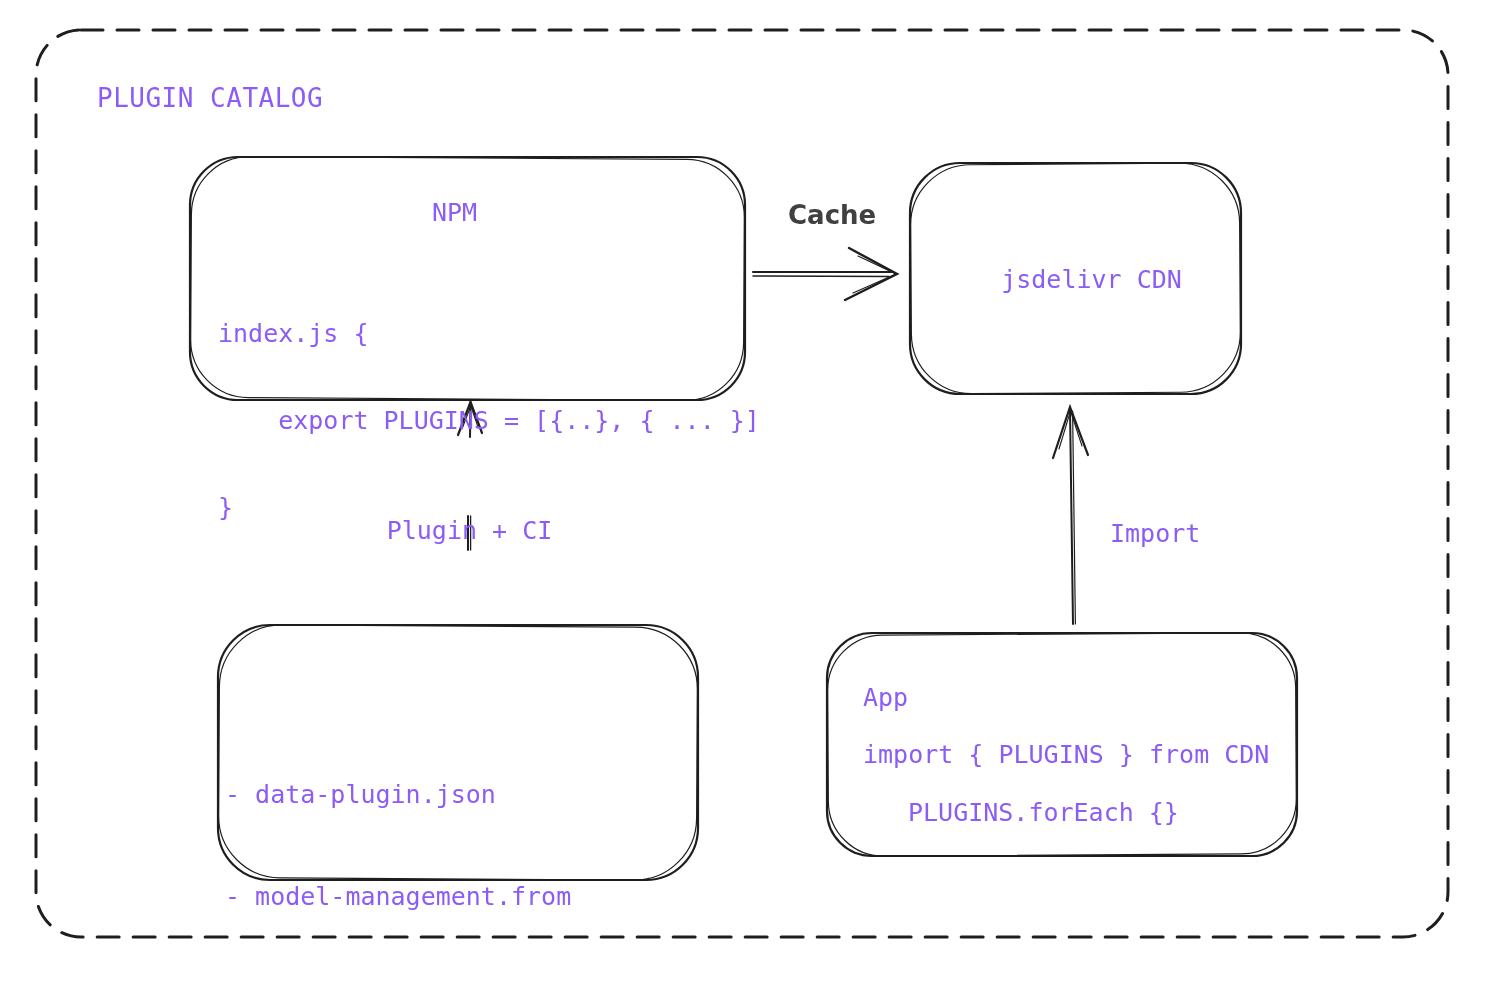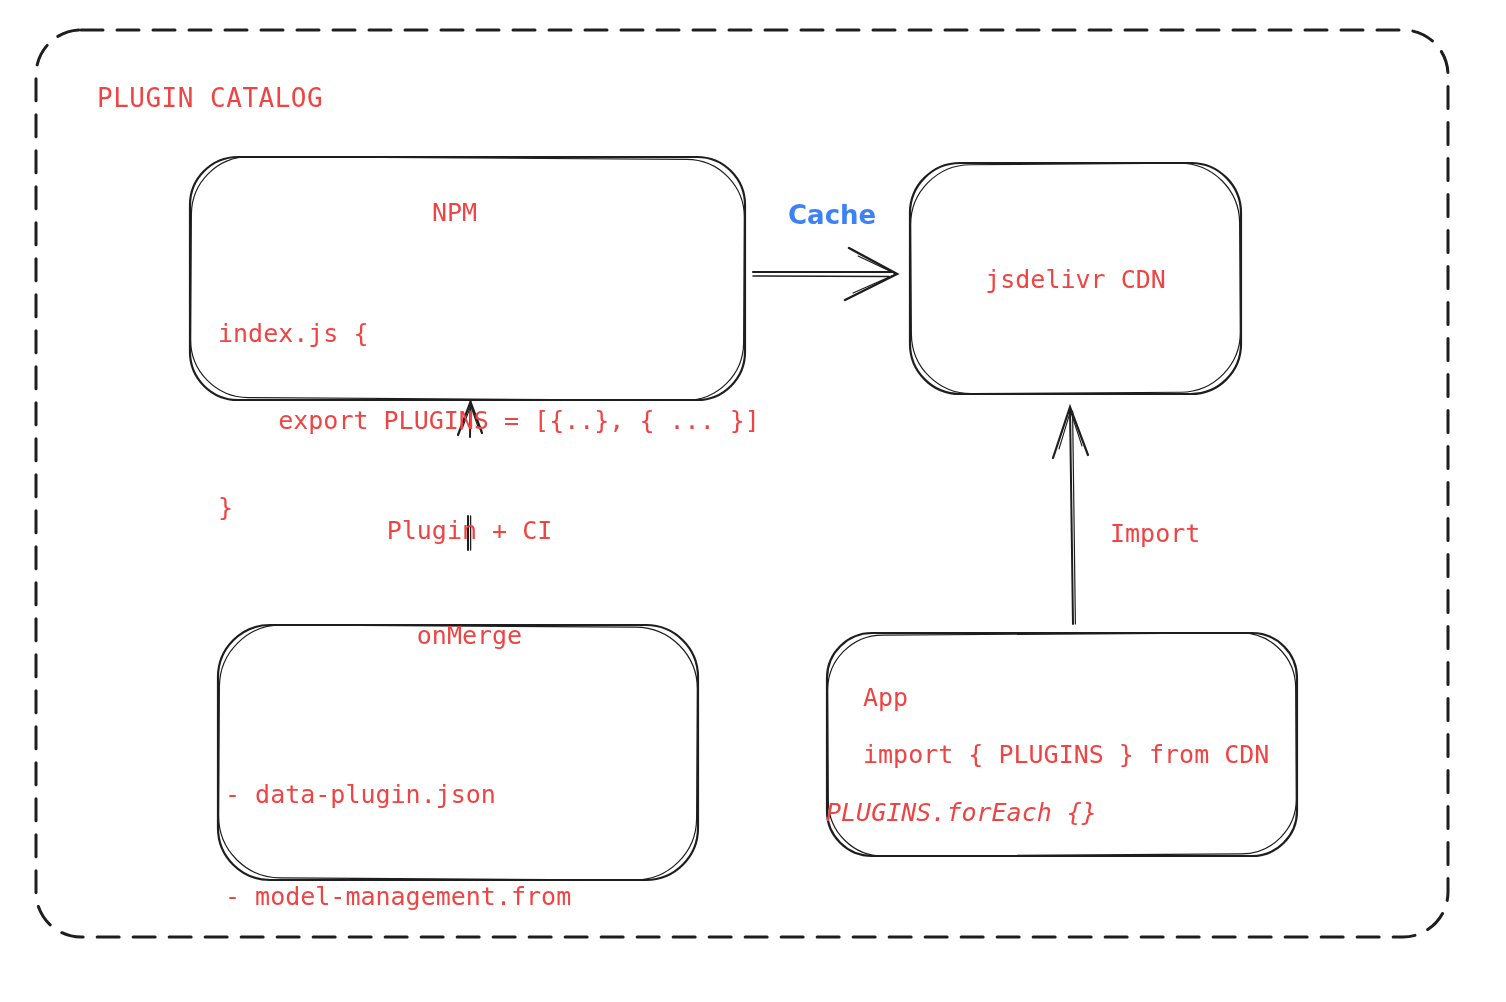--- a/index.html
+++ b/index.html
@@ -13,21 +13,21 @@
   #strokes {
     position: absolute;
     left: 0; top: 0;
     width: 1506px; height: 1002px;
   }
   .t {
     position: absolute;
     font-family: "DejaVu Sans Mono", "Liberation Mono", monospace;
     font-size: 25px;
     line-height: 30px;
-    color: #ef4444;
+    color: #8b5cf6;
     white-space: pre;
   }
   .frame-title {
     font-size: 26px;
     letter-spacing: 0.5px;
   }
   .sans-label {
     font-family: "DejaVu Sans", "Liberation Sans", sans-serif;
     font-weight: 600;
     font-size: 26px;
@@ -94,34 +94,33 @@
 
   <div class="t frame-title" style="left:97px; top:83px;">PLUGIN CATALOG</div>
 
   <div class="t" style="left:432px; top:198px;">NPM</div>
   <div class="t code" style="left:218px; top:261px;">
     <div>index.js {</div>
     <div>    export PLUGINS = [{..}, { ... }]</div>
     <div>}</div>
   </div>
 
-  <div class="t center" style="left:910px; top:265px; width:331px;">jsdelivr CDN</div>
+  <div class="t center" style="left:910px; top:265px; width:331px;padding-left:16px;">jsdelivr CDN</div>
 
-  <div class="sans-label" style="position:absolute; left:788px; top:200px; color:#3b82f6;">Cache</div>
+  <div class="sans-label" style="position:absolute; left:788px; top:200px; color:#404040;">Cache</div>
 
   <div class="t center lbl2" style="left:329px; top:443px; width:281px;">
     <div>Plugin + CI</div>
-    <div>onMerge</div>
   </div>
 
   <div class="t files" style="left:225px; top:710px;">
     <div>- data-plugin.json</div>
     <div>- model-management.from</div>
     <div>...</div>
   </div>
 
   <div class="t" style="left:863px; top:683px;">App</div>
   <div class="t" style="left:863px; top:740px;text-align:center;">import { PLUGINS } from CDN</div>
-  <div class="t" style="left:826px; top:798px;font-style:italic;">PLUGINS.forEach {}</div>
+  <div class="t" style="left:908px; top:798px;">PLUGINS.forEach {}</div>
 
   <div class="t" style="left:1110px; top:519px;">Import</div>
 
 </div>
 
 </body></html>

